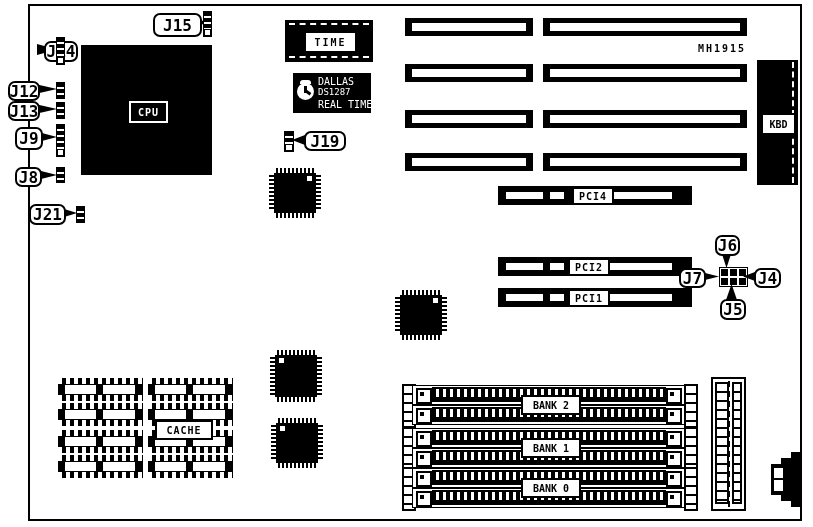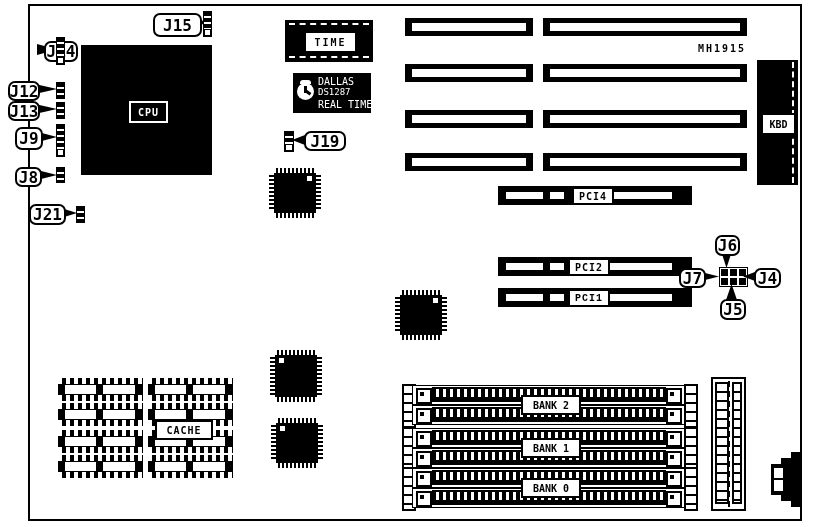--- a/index.html
+++ b/index.html
@@ -226,21 +226,21 @@
     <div class="pci-seg" style="left:111px; width:63px;"></div>
   </div>
   <div class="abs pci" style="left:498px; top:257px; width:194px; height:19px;">
     <div class="pci-seg" style="left:8px;  width:37px;"></div>
     <div class="pci-seg" style="left:52px; width:14px;"></div>
     <div class="tag pci-tag" style="left:70px; width:38px;">
         <span>PCI2</span>
       </div>
     <div class="pci-seg" style="left:111px; width:63px;"></div>
   </div>
-  <div class="abs pci" style="left:498px; top:288px; width:194px; height:19px;font-family:Liberation Mono, monospace;">
+  <div class="abs pci" style="left:498px; top:288px; width:194px; height:19px;">
     <div class="pci-seg" style="left:8px;  width:37px;"></div>
     <div class="pci-seg" style="left:52px; width:14px;"></div>
     <div class="tag pci-tag" style="left:70px; width:38px;">
         <span>PCI1</span>
       </div>
     <div class="pci-seg" style="left:111px; width:63px;"></div>
   </div>
 
   <div class="abs callout" style="left:715px; top:235px; width:21px; height:17px;">
       <span>J6</span>

